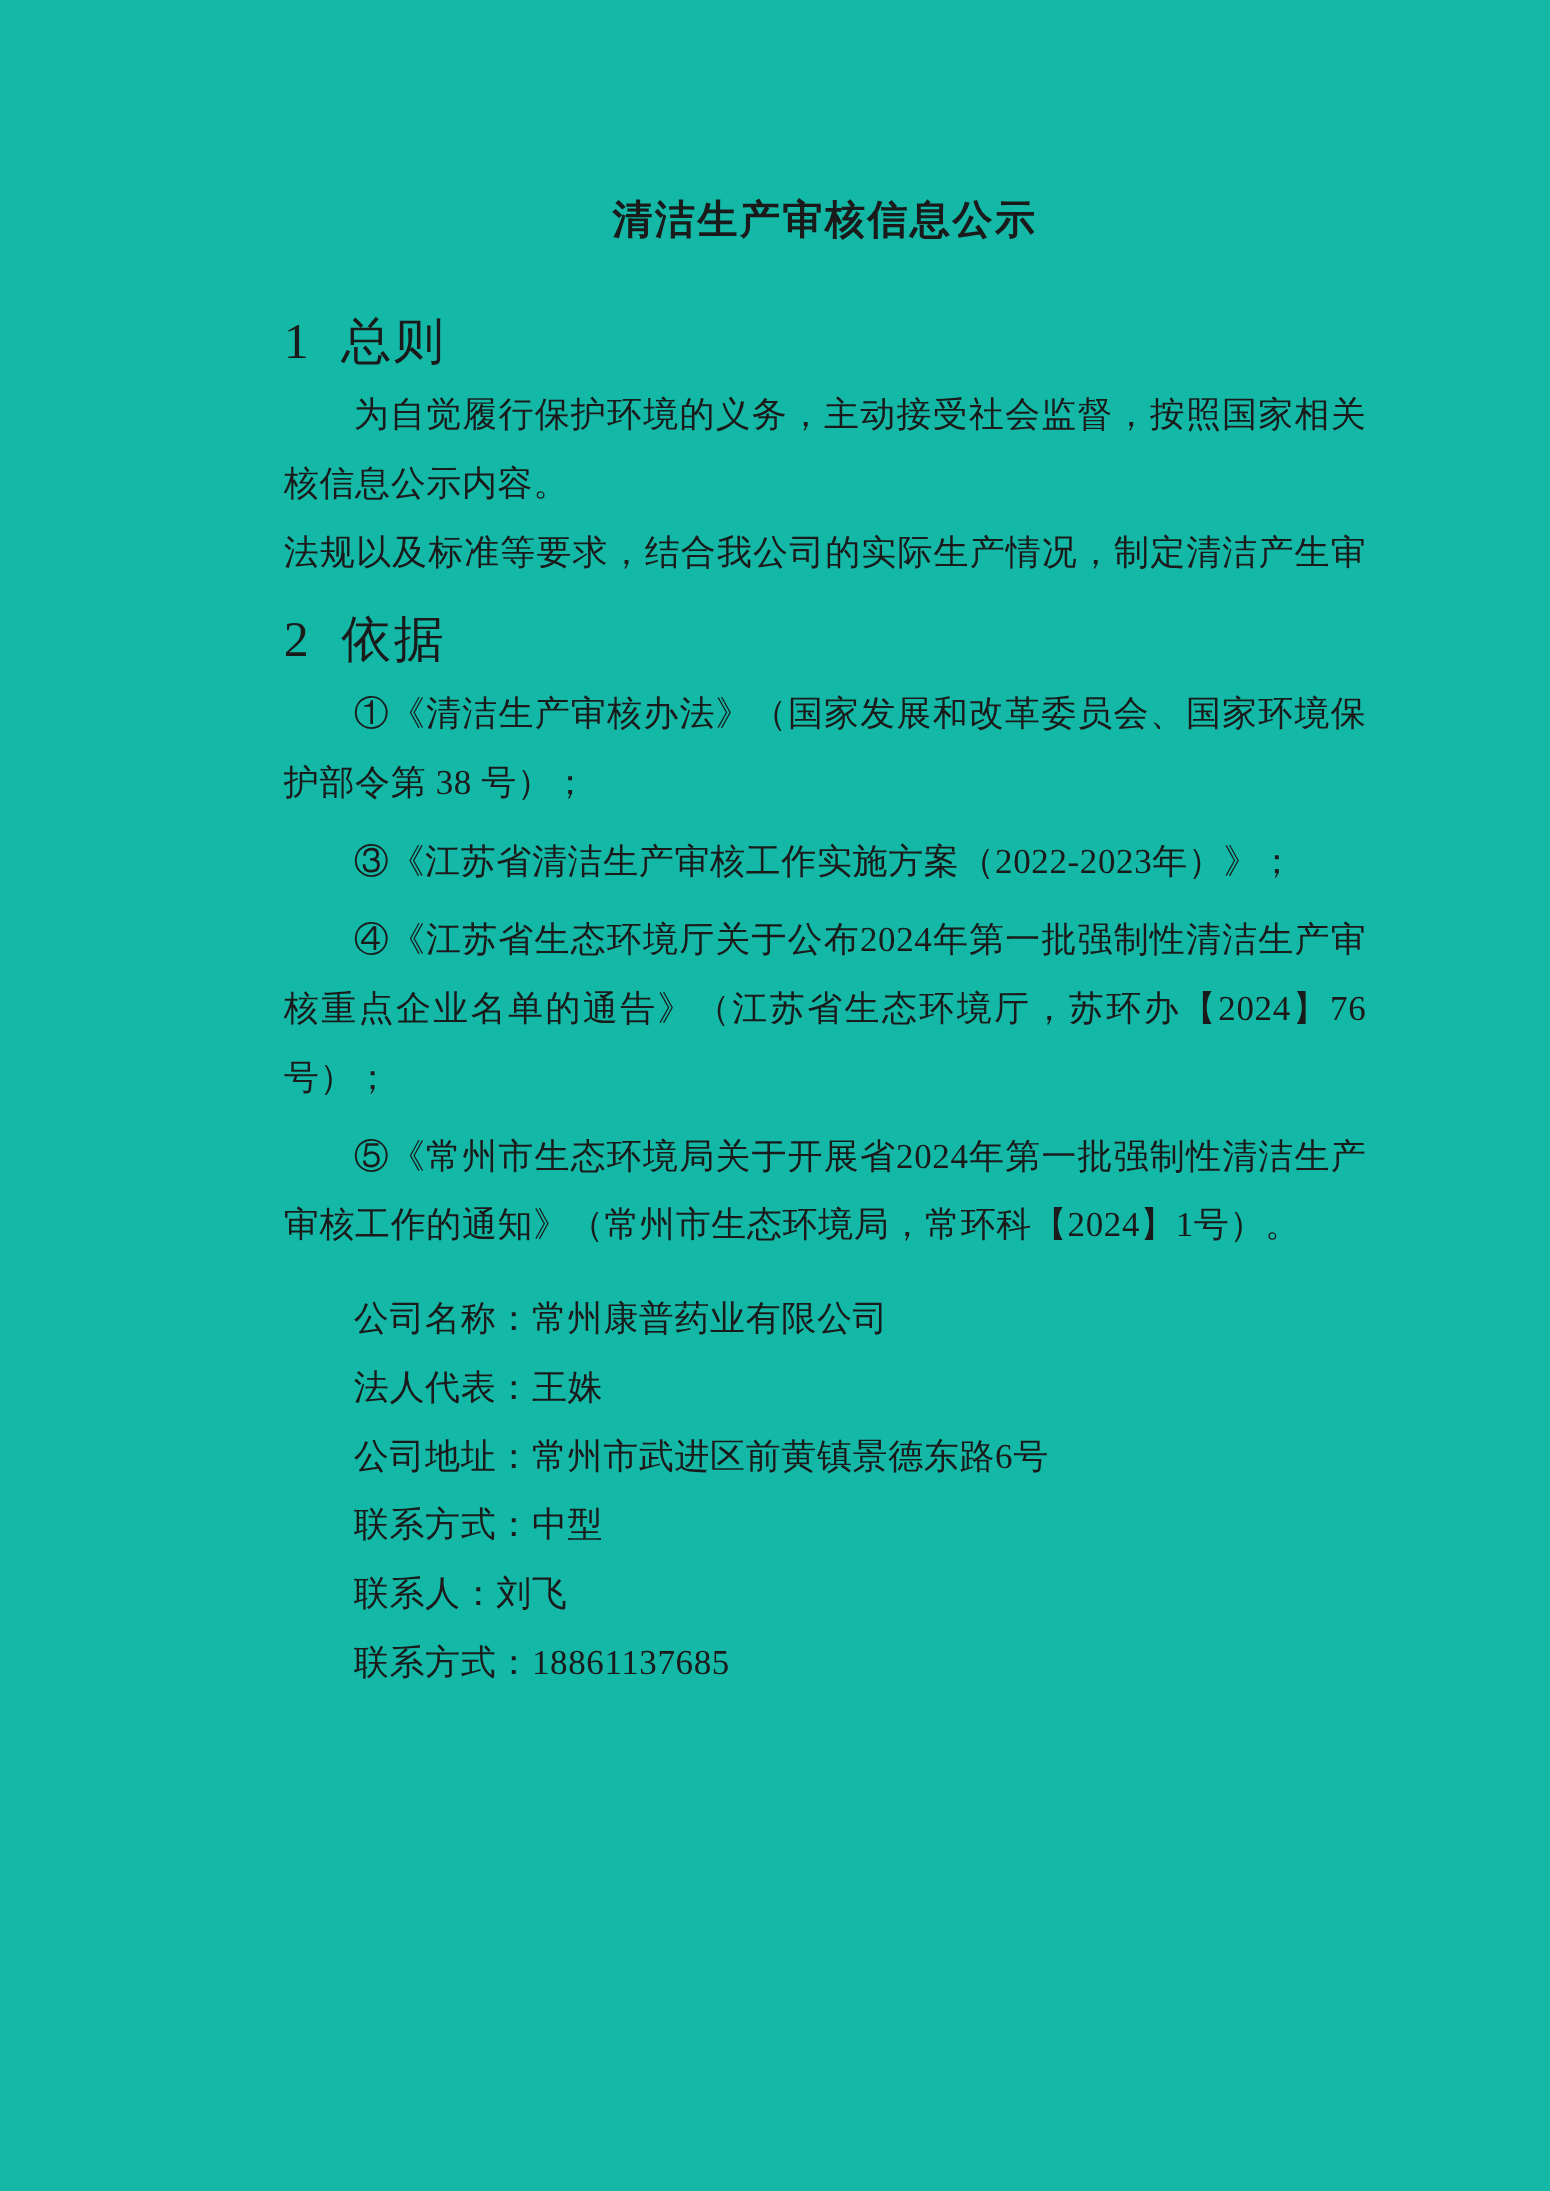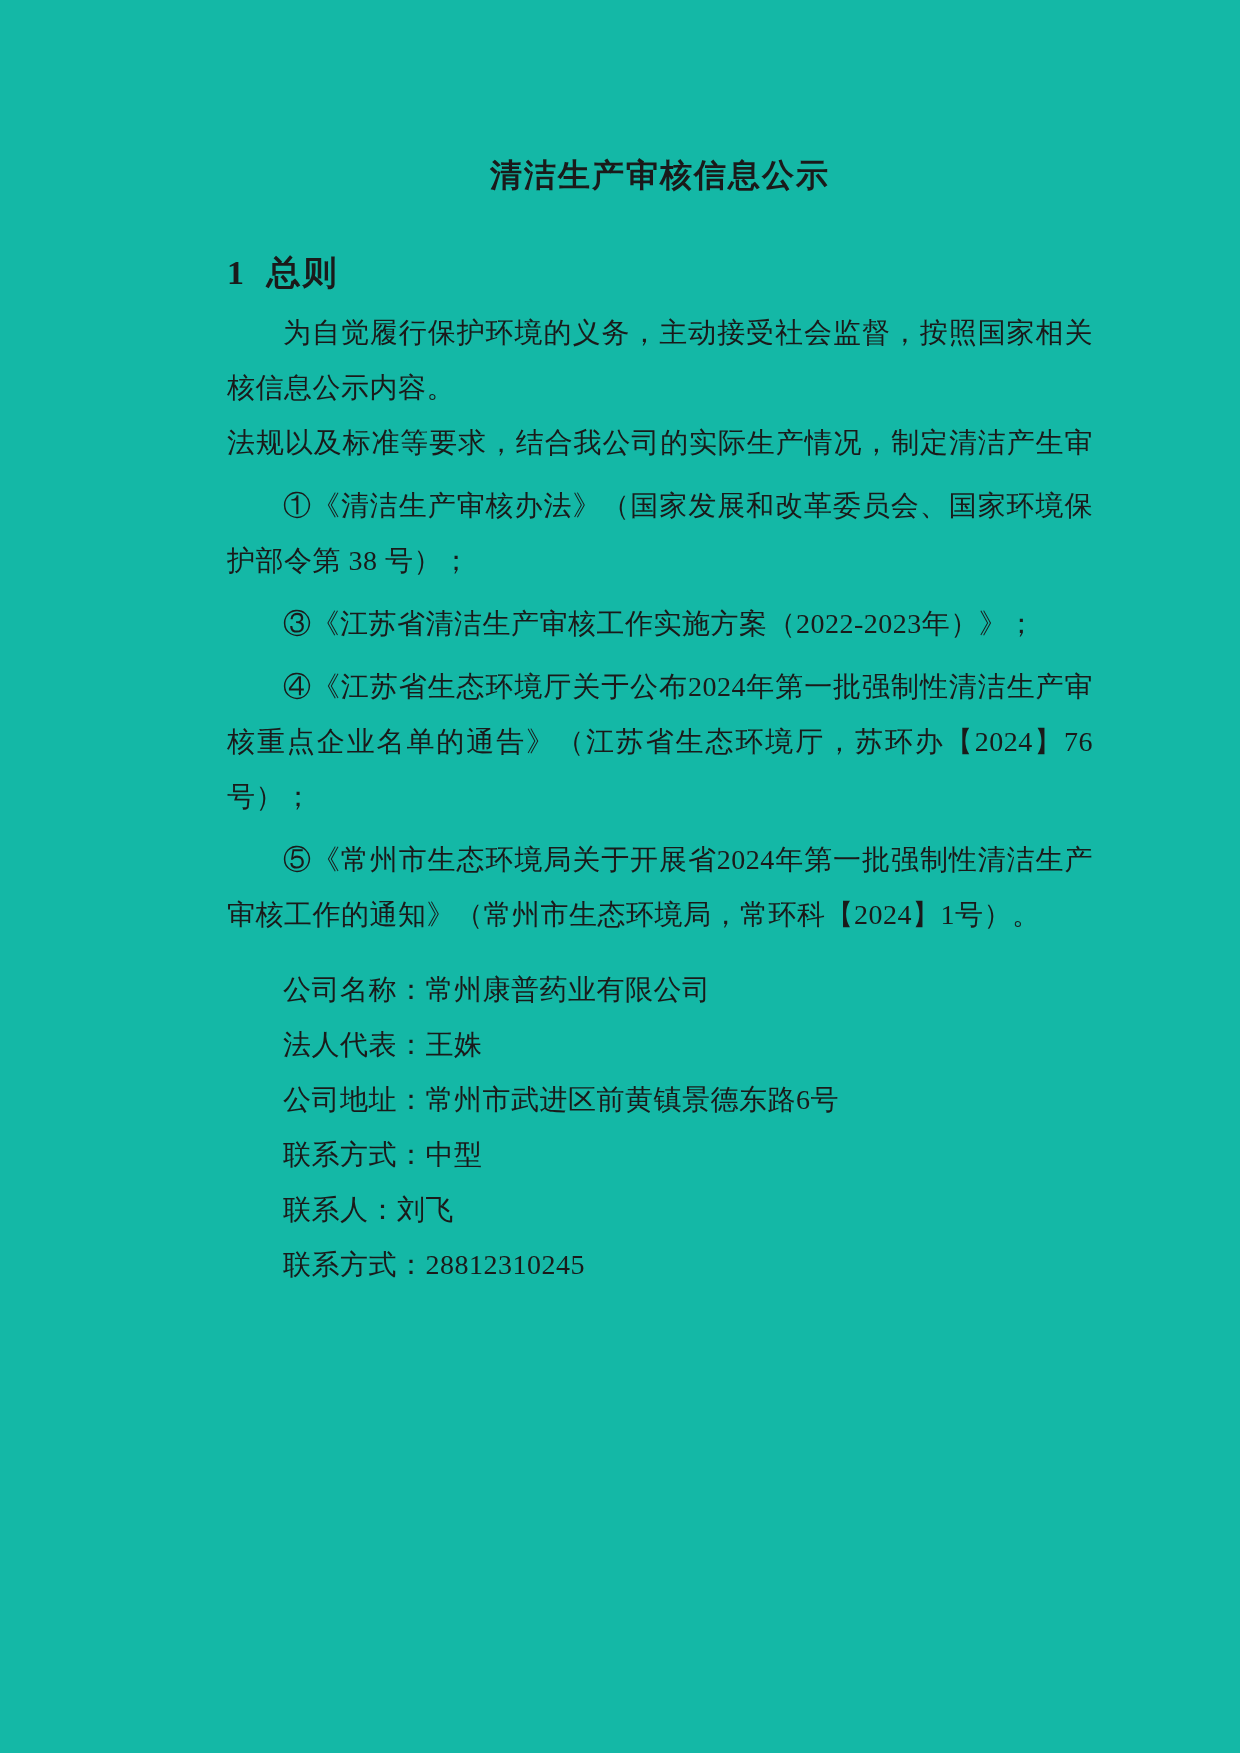--- a/index.html
+++ b/index.html
@@ -24,23 +24,23 @@
   }
   .doc-title {
     font-size: 32px;
     line-height: 44px;
     font-weight: 700;
     letter-spacing: 2px;
     text-align: center;
     margin-bottom: 56px;
   }
   .h1 {
-    font-size: 34px;
+    font-size: 40px;
     line-height: 40px;
-    font-weight: 700;
+    font-weight: 400;
     letter-spacing: 2px;
     margin-top: 22px;
   }
   .h2 {
     font-size: 29px;
     line-height: 40px;
     font-weight: 700;
     letter-spacing: 1px;
     margin-top: 22px;
   }
@@ -67,20 +67,21 @@
 <div class="page">
   <div class="content">
     <div class="doc-title">清洁生产审核信息公示</div>
     <div id="blocks-root">
         <div class="h1"><span class="h-num">1</span><span class="h-text">总则</span></div>
         <div class="para">
           <div class="line indent fill">为自觉履行保护环境的义务，主动接受社会监督，按照国家相关</div>
           <div class="line">核信息公示内容。</div>
           <div class="line fill">法规以及标准等要求，结合我公司的实际生产情况，制定清洁产生审</div>
         </div>
+        <div class="h1"><span class="h-num">2</span><span class="h-text">依据</span></div>
         <div class="para item">
           <div class="line indent fill">①《清洁生产审核办法》（国家发展和改革委员会、国家环境保</div>
           <div class="line">护部令第 38 号）；</div>
         </div>
         <div class="para item">
           <div class="line indent">③《江苏省清洁生产审核工作实施方案（2022-2023年）》；</div>
         </div>
         <div class="para item">
           <div class="line indent fill">④《江苏省生态环境厅关于公布2024年第一批强制性清洁生产审</div>
           <div class="line fill">核重点企业名单的通告》（江苏省生态环境厅，苏环办【2024】76</div>
@@ -89,17 +90,17 @@
         <div class="para item">
           <div class="line indent fill">⑤《常州市生态环境局关于开展省2024年第一批强制性清洁生产</div>
           <div class="line">审核工作的通知》（常州市生态环境局，常环科【2024】1号）。</div>
         </div>
         <div class="info">
           <div class="line indent"><span class="info-label">公司名称</span><span class="info-colon">：</span><span class="info-value">常州康普药业有限公司</span></div>
           <div class="line indent"><span class="info-label">法人代表</span><span class="info-colon">：</span><span class="info-value">王姝</span></div>
           <div class="line indent"><span class="info-label">公司地址</span><span class="info-colon">：</span><span class="info-value">常州市武进区前黄镇景德东路6号</span></div>
           <div class="line indent"><span class="info-label">联系方式</span><span class="info-colon">：</span><span class="info-value">中型</span></div>
           <div class="line indent"><span class="info-label">联系人</span><span class="info-colon">：</span><span class="info-value">刘飞</span></div>
-          <div class="line indent"><span class="info-label">联系方式</span><span class="info-colon">：</span><span class="info-value">28812310245</span></div>
+          <div class="line indent"><span class="info-label">联系方式</span><span class="info-colon">：</span><span class="info-value">18861137685</span></div>
         </div>
       </div>
   </div>
 </div>
 
 </body></html>

